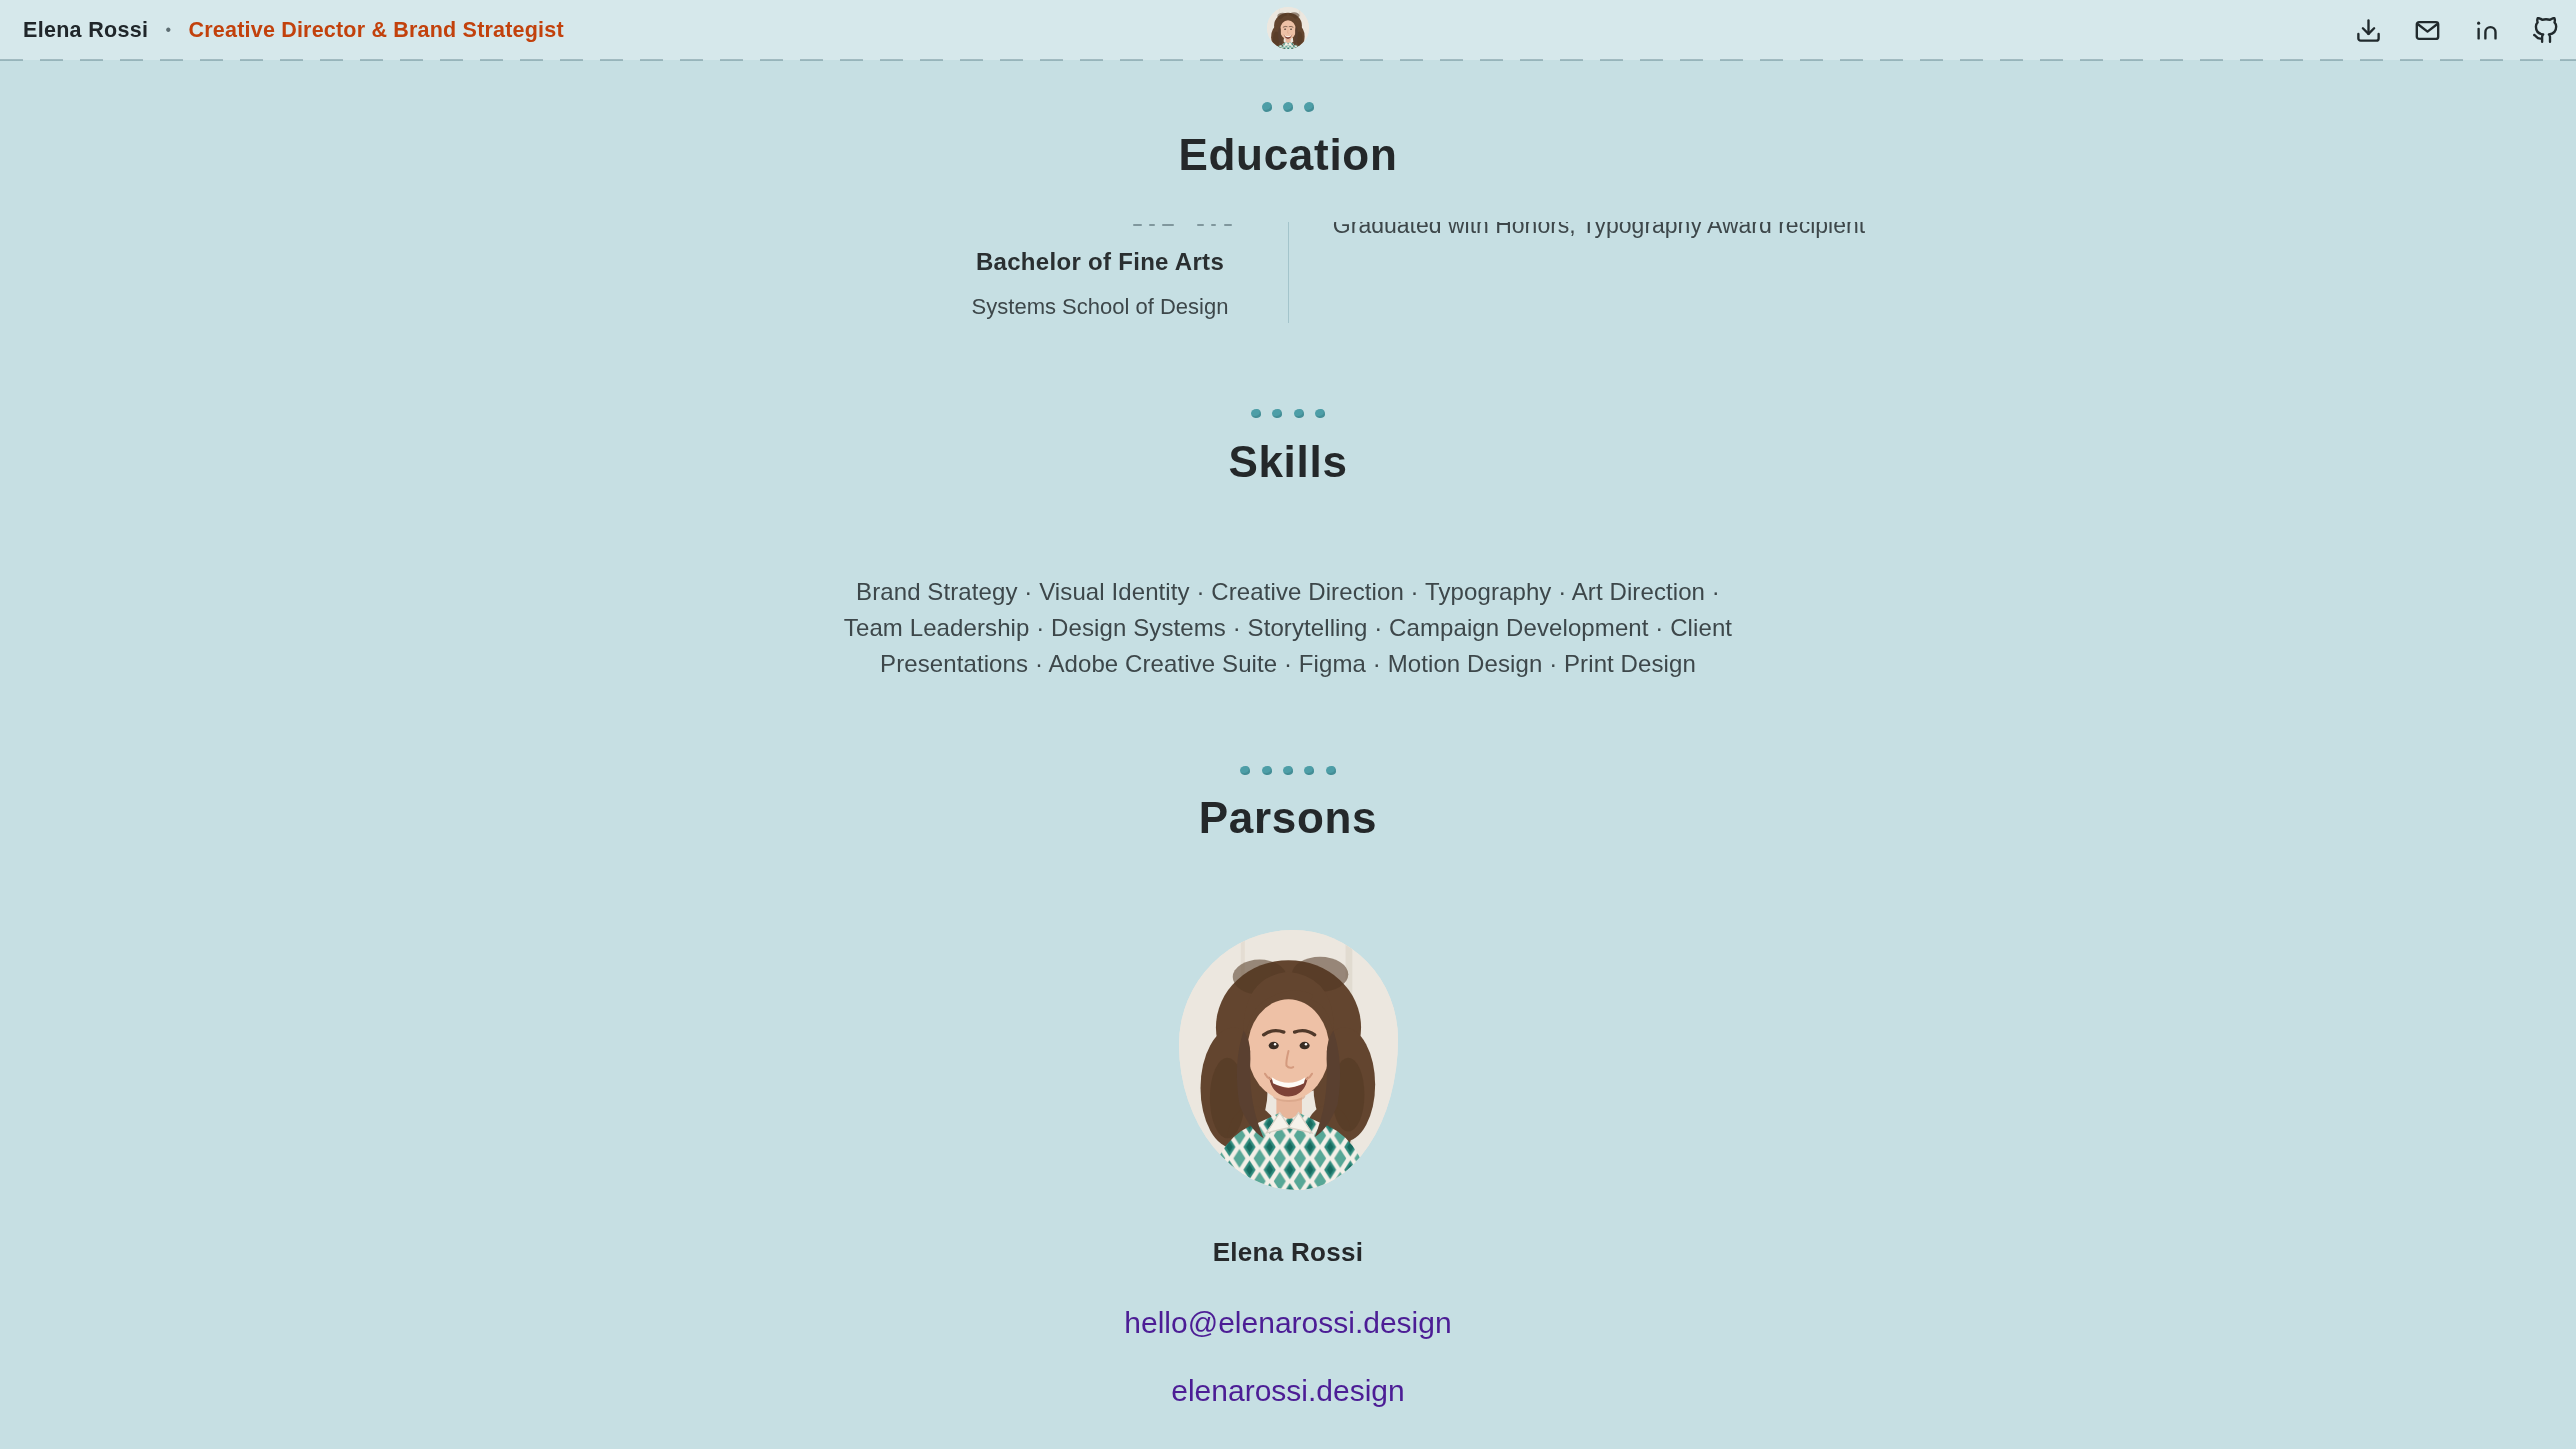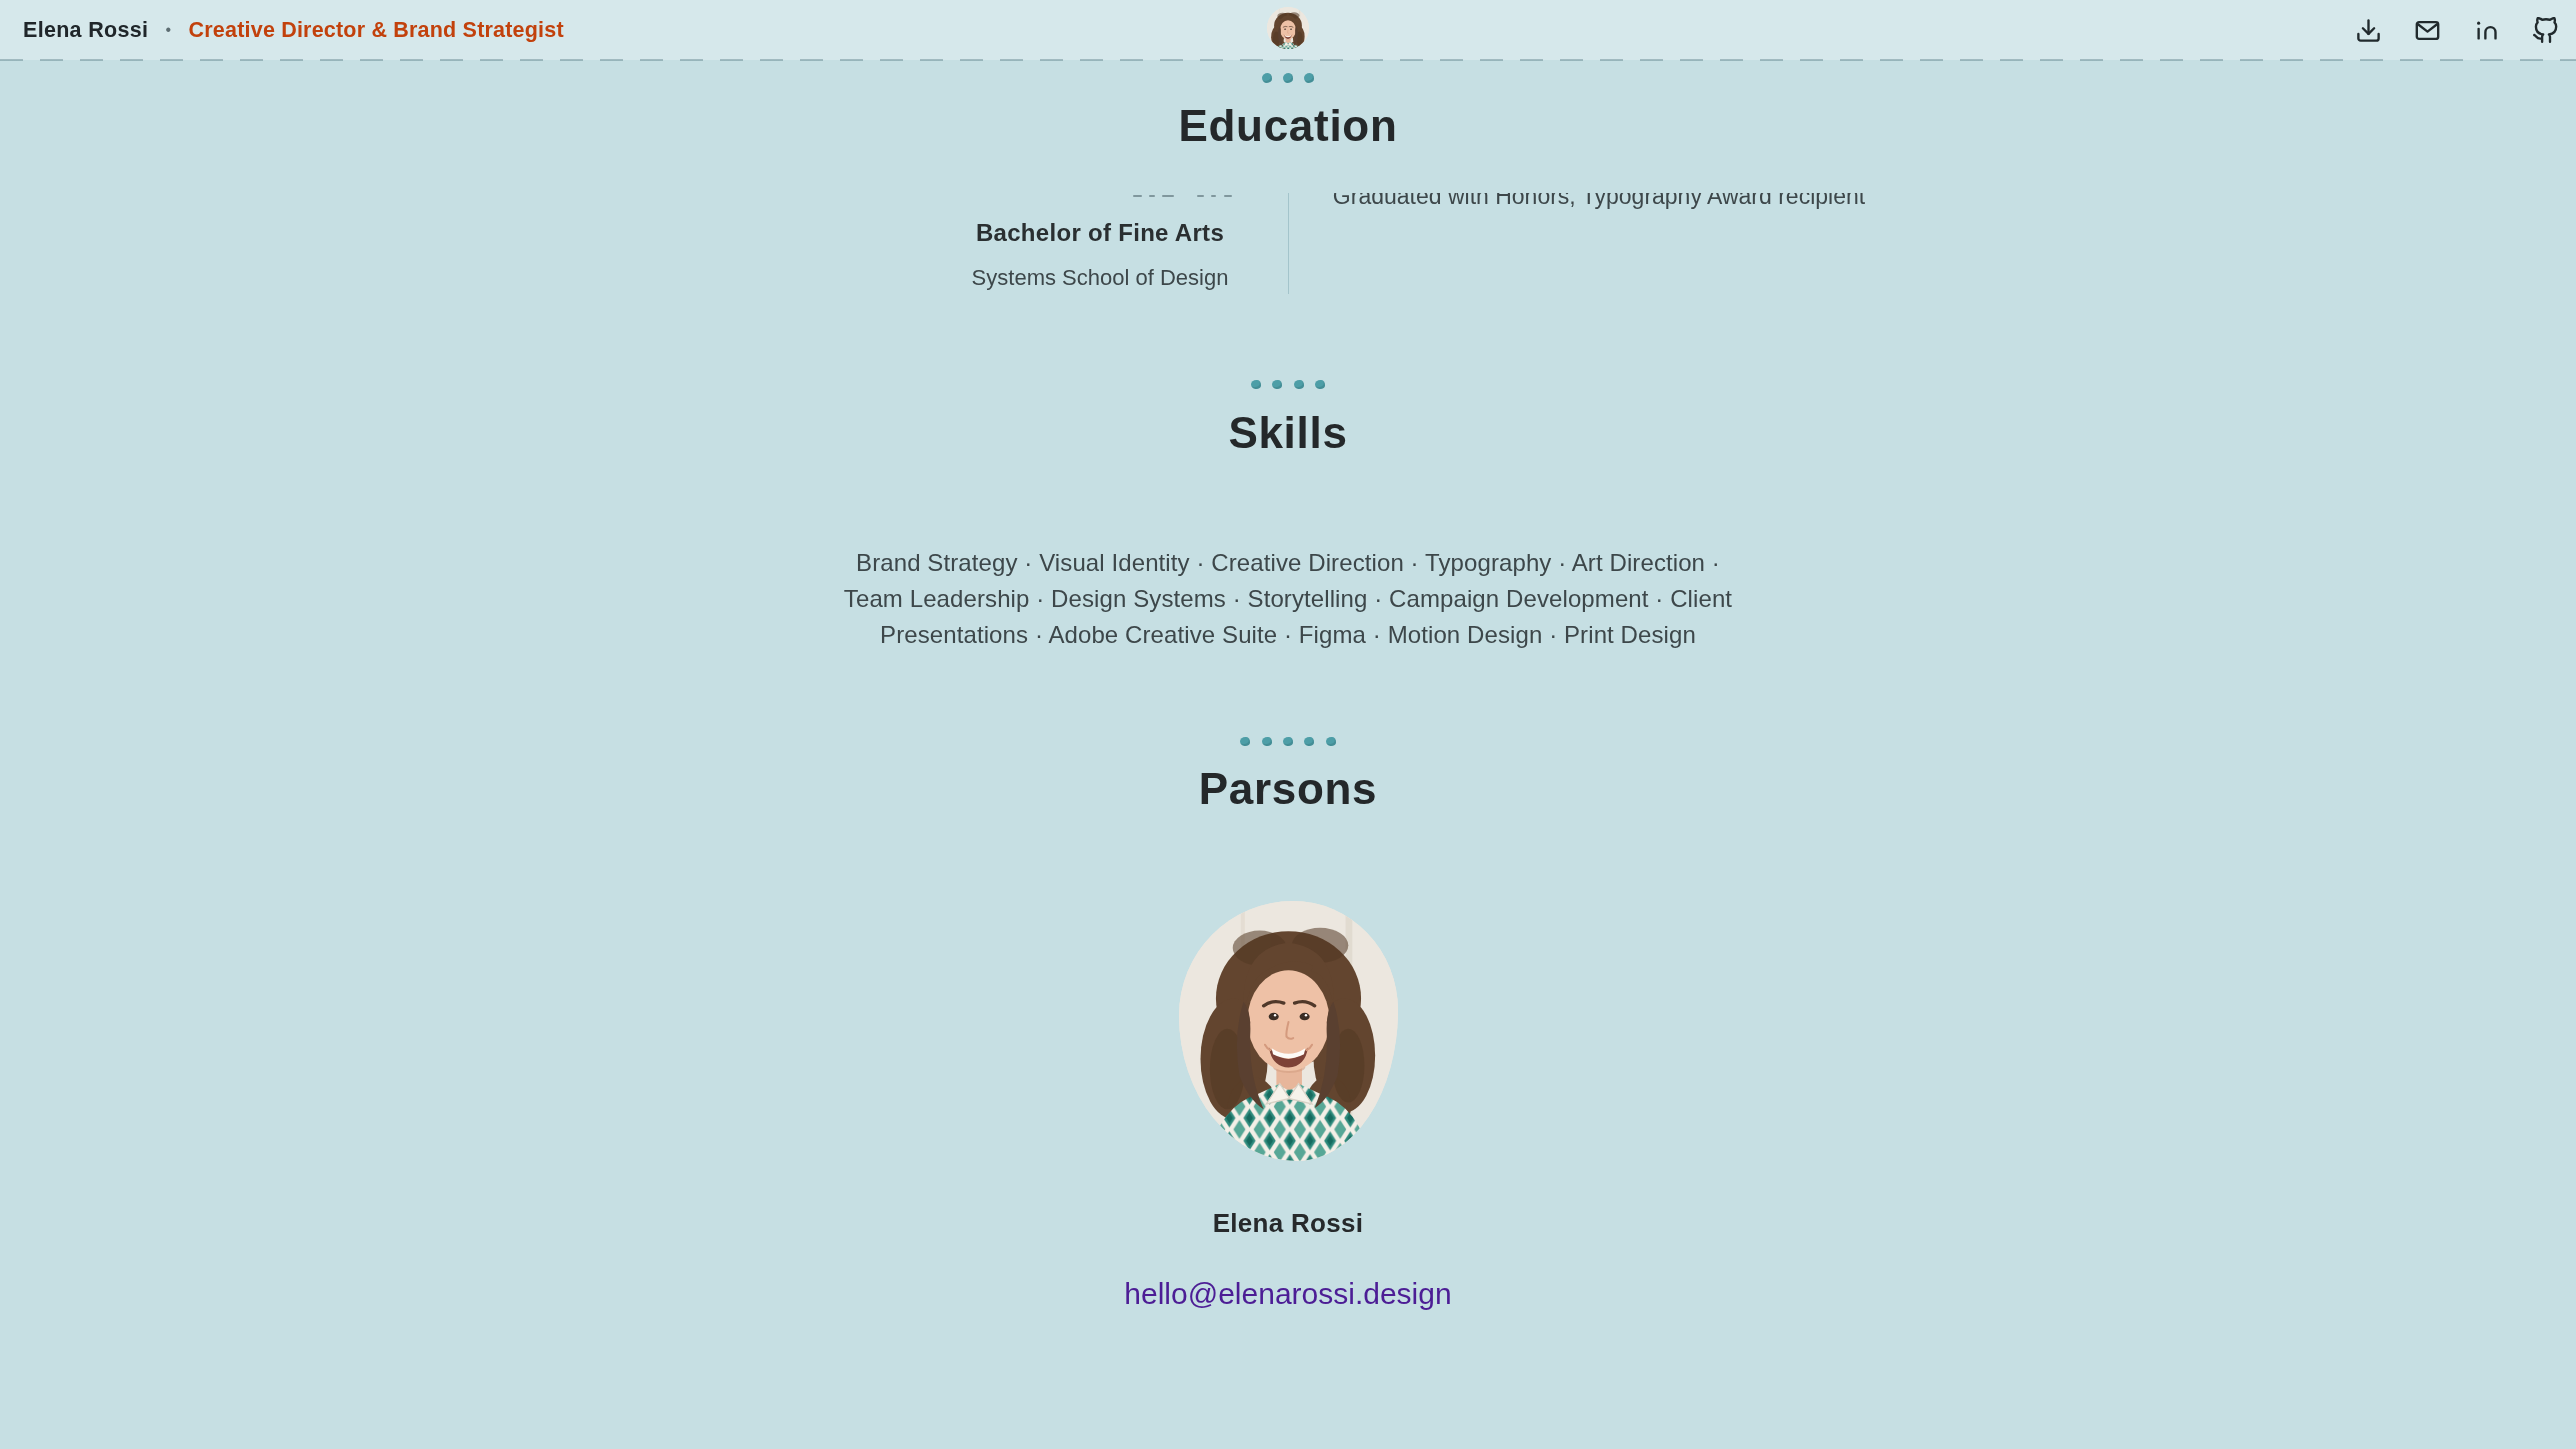--- a/index.html
+++ b/index.html
@@ -31,21 +31,21 @@
     position:absolute; left:50%; top:7.4px; transform:translateX(-50%);
     width:42px; height:42px; border-radius:50%; overflow:hidden;
     background:#ece7df; cursor:pointer;
   }
   .topbar-icons { display:flex; gap:32px; align-items:center; }
   .icon-btn { width:27px; height:27px; background:none; border:none; cursor:pointer; padding:0; }
   .icon-btn svg { width:27px; height:27px; stroke:#212a2d; stroke-width:2.1; fill:none;
                   stroke-linecap:round; stroke-linejoin:round; }
 
   
-  main { padding-top:72px; }
+  main { padding-top:101px; }
   .dots-row { display:flex; justify-content:center; gap:11.4px; height:12px; align-items:center; }
   .dot {
     width:10px; height:9.4px; background:#4d9ea7;
     border-radius:58% 42% 52% 48% / 50% 58% 42% 55%;
     box-shadow:inset -1.3px -2px 0 rgba(30,70,75,0.18);
   }
   h2 {
     font-size:44px; line-height:54px; font-weight:700; color:#24282a;
     text-align:center; margin:14.8px 0 0; letter-spacing:0.7px;
   }
@@ -255,16 +255,17 @@
     <h2>Parsons</h2>
 
     <div class="photo-blob">
       <svg viewBox="0 0 326 387" preserveAspectRatio="xMidYMid slice">
           <use href="#portrait-art"></use>
         </svg>
     </div>
 
     <div class="contact-name">Elena Rossi</div>
     <div class="contact-line">hello@elenarossi.design</div>
+    <div class="contact-line site">elenarossi.design</div>
   </section>
 
 </main>
 
 
 </body></html>

